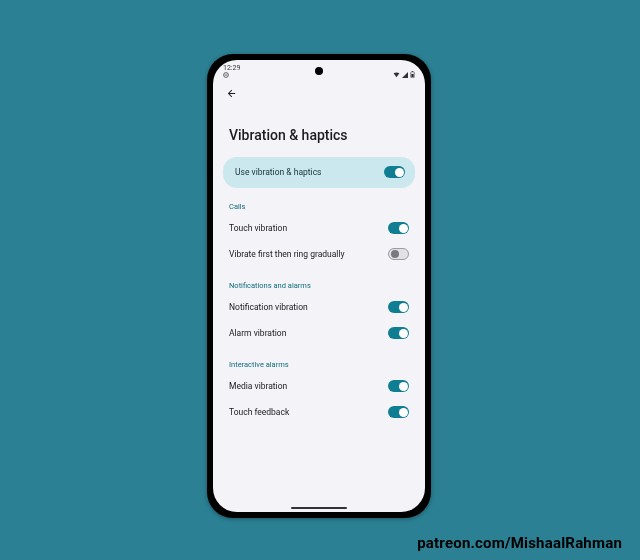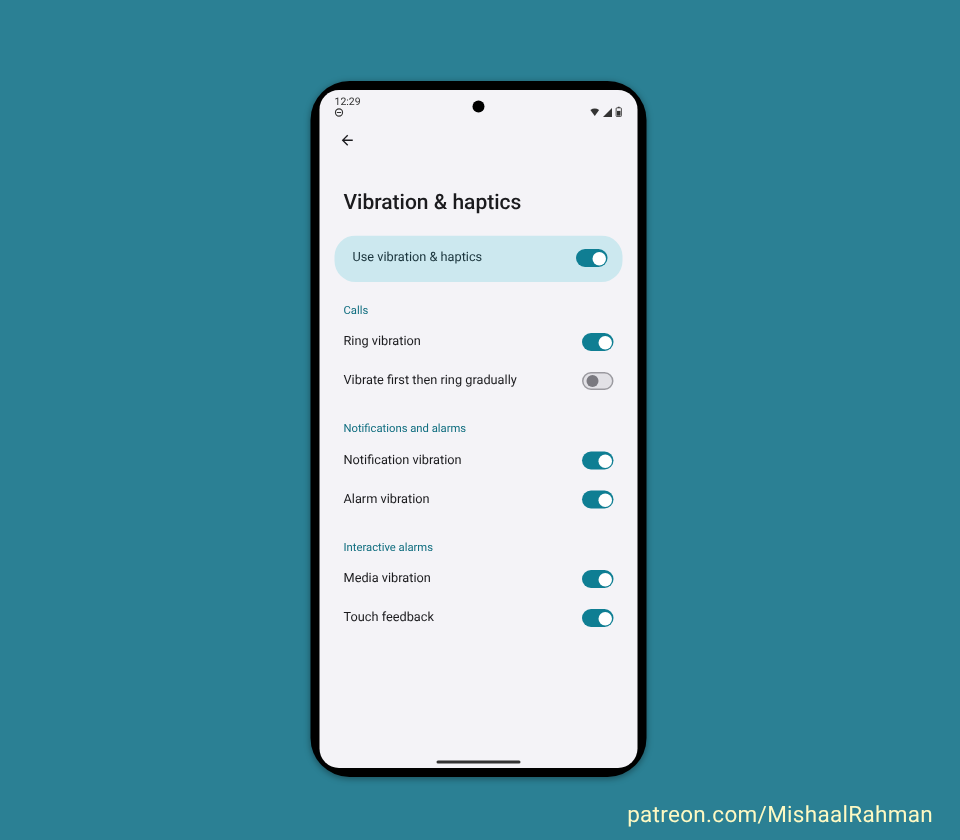--- a/index.html
+++ b/index.html
@@ -18,21 +18,21 @@
     height: 464px;
     background: #000;
     border-radius: 26px;
     padding: 6px;
     box-shadow: 0 1px 4px rgba(0,0,0,0.35);
   }
   .screen {
     width: 100%;
     height: 100%;
     background: #f4f3f7;
-    border-radius: 13px;
+    border-radius: 24px;
     overflow: hidden;
     position: relative;
     display: flex;
     flex-direction: column;
   }
   .camera-hole {
     position: absolute;
     top: 7px;
     left: 50%;
     transform: translateX(-50%);
@@ -126,22 +126,22 @@
   }
   .switch.on { background: #0f7e93; }
   .switch.on .thumb { right: 1.5px; background: #fff; }
   .switch.off { background: #e2e1e6; border: 1px solid #9b9aa0; }
   .switch.off .thumb { left: 1.5px; top: 0.75px; width: 8px; height: 8px; background: #7a7980; }
   .credit {
     position: absolute;
     right: 18px;
     bottom: 8px;
     font-size: 15px;
-    color: #fef9c3;
-    font-weight: 400;
+    color: #000000;
+    font-weight: 700;
     letter-spacing: 0.2px;
   }
 </style>
 </head>
 <body>
 
 <div class="phone">
   <div class="screen">
     <div class="camera-hole"></div>
 
@@ -191,21 +191,21 @@
       <div class="master-row">
         <span class="label">Use vibration &amp; haptics</span>
         <span class="switch on">
             <span class="thumb"></span>
           </span>
       </div>
 
       <div class="section-header">Calls</div>
 
       <div class="row">
-        <span class="label">Ring vibration</span>
+        <span class="label">Touch vibration</span>
         <span class="switch on">
             <span class="thumb"></span>
           </span>
       </div>
 
       <div class="row">
         <span class="label">Vibrate first then ring gradually</span>
         <span class="switch off">
             <span class="thumb"></span>
           </span>

